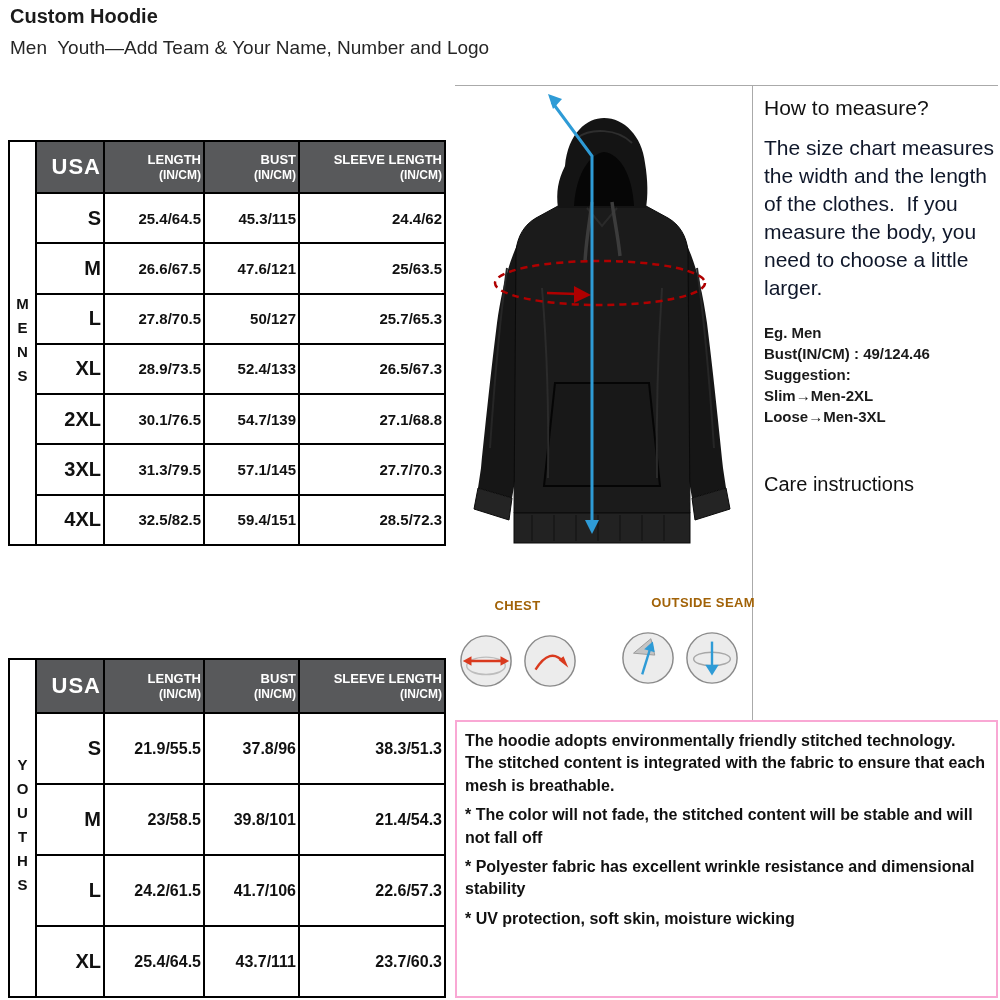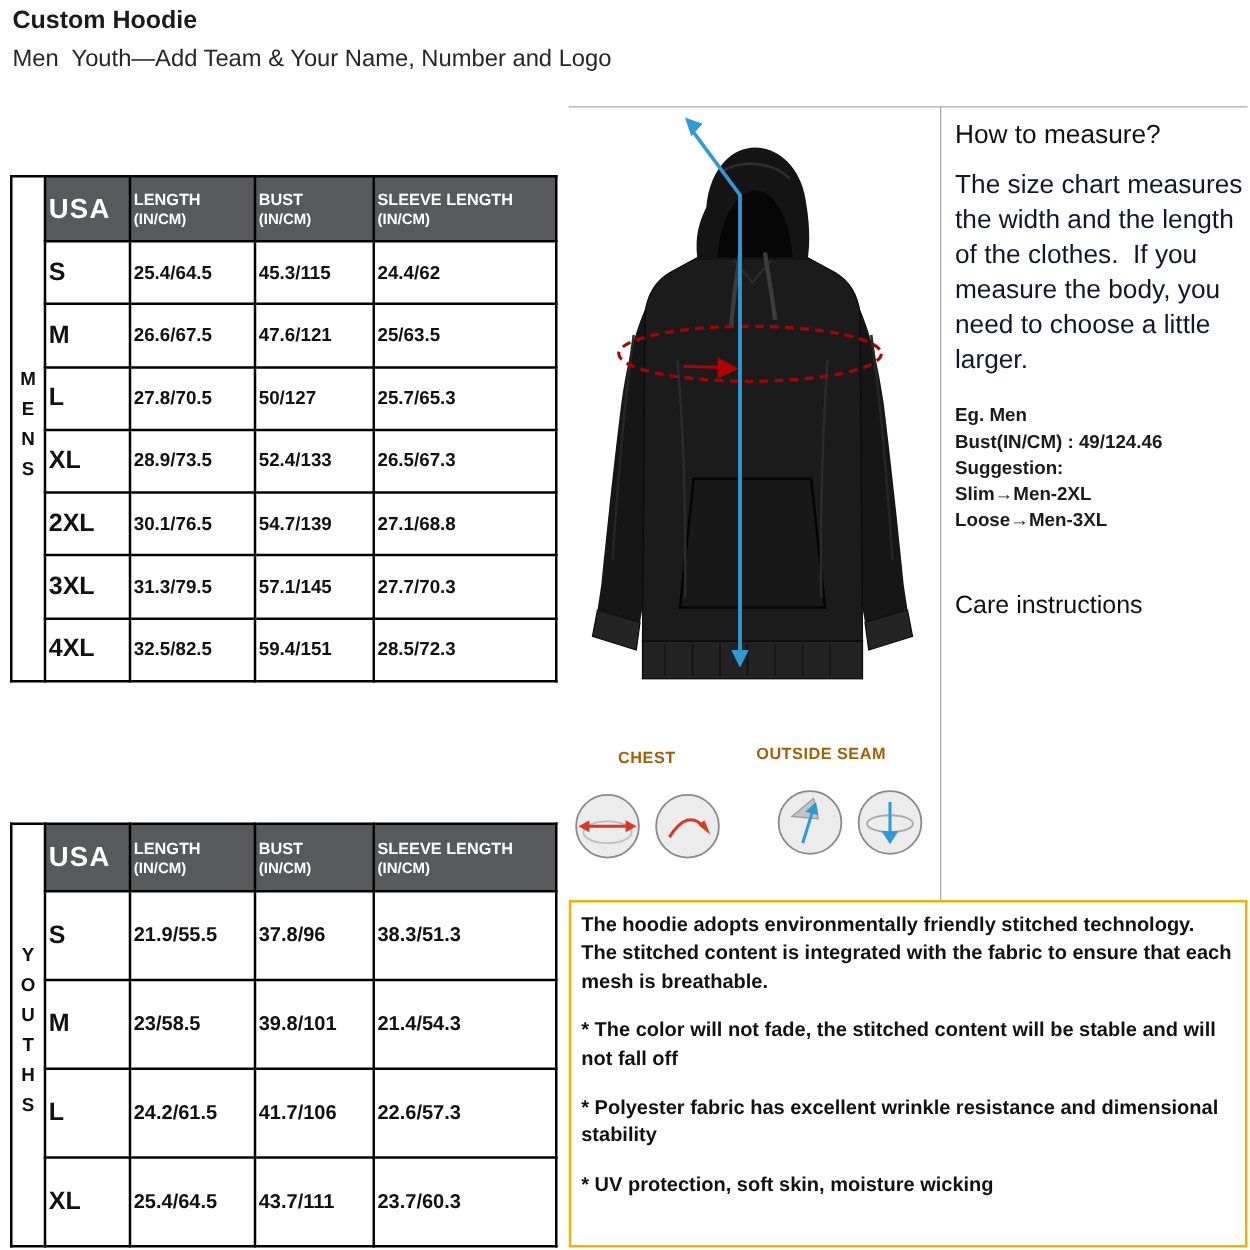--- a/index.html
+++ b/index.html
@@ -20,60 +20,60 @@
   .vlabel-col {
     width:27px; display:flex; align-items:center; justify-content:center;
     border:2px solid #000; border-right:0; background:#fff;
   }
   .vlabel {
     writing-mode:vertical-rl; text-orientation:upright;
     font-weight:bold; font-size:15px; letter-spacing:7px; color:#111;
   }
   table.size-chart { border-collapse:collapse; table-layout:fixed; width:411px; height:100%; }
   .size-chart th, .size-chart td {
-    border:2px solid #000; text-align:left; vertical-align:middle; padding:0 2px;
+    border:2px solid #000; text-align:right; vertical-align:middle; padding:0 2px;
   }
   .size-chart thead th { background:#58595B; color:#fff; }
   .mens  thead tr { height:52px; }
   .mens  tbody tr { height:50px; }
   .youths thead tr { height:54px; }
   .youths tbody tr { height:71px; }
   .th-usa { font-size:22px; font-weight:bold; letter-spacing:1px; }
   .th-label { font-size:13px; font-weight:bold; line-height:1.2; }
   .th-unit  { font-size:12px; font-weight:bold; line-height:1.2; }
   td.size-cell { font-size:20px; font-weight:bold; }
   td.val-cell  { font-size:15px; font-weight:bold; }
   .youths td.val-cell { font-size:16px; }
 
   
   .hoodie-fig { position:absolute; left:452px; top:88px; width:300px; height:500px; }
 
   
   .chest-group { position:absolute; left:455px; top:598px; width:125px; text-align:center; }
-  .seam-group  { position:absolute; left:605px; top:595px; width:150px; text-align:left; }
+  .seam-group  { position:absolute; left:605px; top:595px; width:150px; text-align:right; }
   .diagram-label { font-size:13px; font-weight:bold; color:#a16207; letter-spacing:.4px; }
   .icon-row { display:flex; justify-content:center; gap:8px; margin-top:20px; }
 
   
   .measure-panel { position:absolute; left:764px; top:96px; width:233px; }
   .measure-heading { font-size:21px; color:#111; margin-bottom:14px; }
   .measure-body { font-size:21px; line-height:1.33; color:#0f172a; white-space:pre-wrap; }
   .example-block { margin-top:20px; }
   .example-line { font-size:15px; font-weight:bold; line-height:1.4; color:#1a1a1a; }
   .care-heading { font-size:20px; margin-top:46px; color:#111; }
   .care-list { margin-top:8px; }
   .care-item { font-size:17.5px; line-height:1.45; color:#141414; }
 
   
   .desc-box {
     position:absolute; left:455px; top:720px; width:543px; height:278px;
-    border:2px solid #eab308; padding:8px 10px 8px 8px; background:#fff;
+    border:2px solid #f9a8d4; padding:8px 10px 8px 8px; background:#fff;
   }
   .desc-intro  { font-size:16px; font-weight:bold; line-height:1.4; color:#111; }
-  .desc-bullet { font-size:16px; font-weight:bold; line-height:1.4; color:#111; margin-top:17px; }
+  .desc-bullet { font-size:16px; font-weight:bold; line-height:1.4; color:#111; margin-top:7px; }
 </style>
 </head>
 <body>
 
 <div class="page">
 
   <div class="title">Custom Hoodie</div>
   <div class="subtitle">Men  Youth—Add Team &amp; Your Name, Number and Logo</div>
   <div class="hrule-top"></div>
   <div class="vrule"></div>

